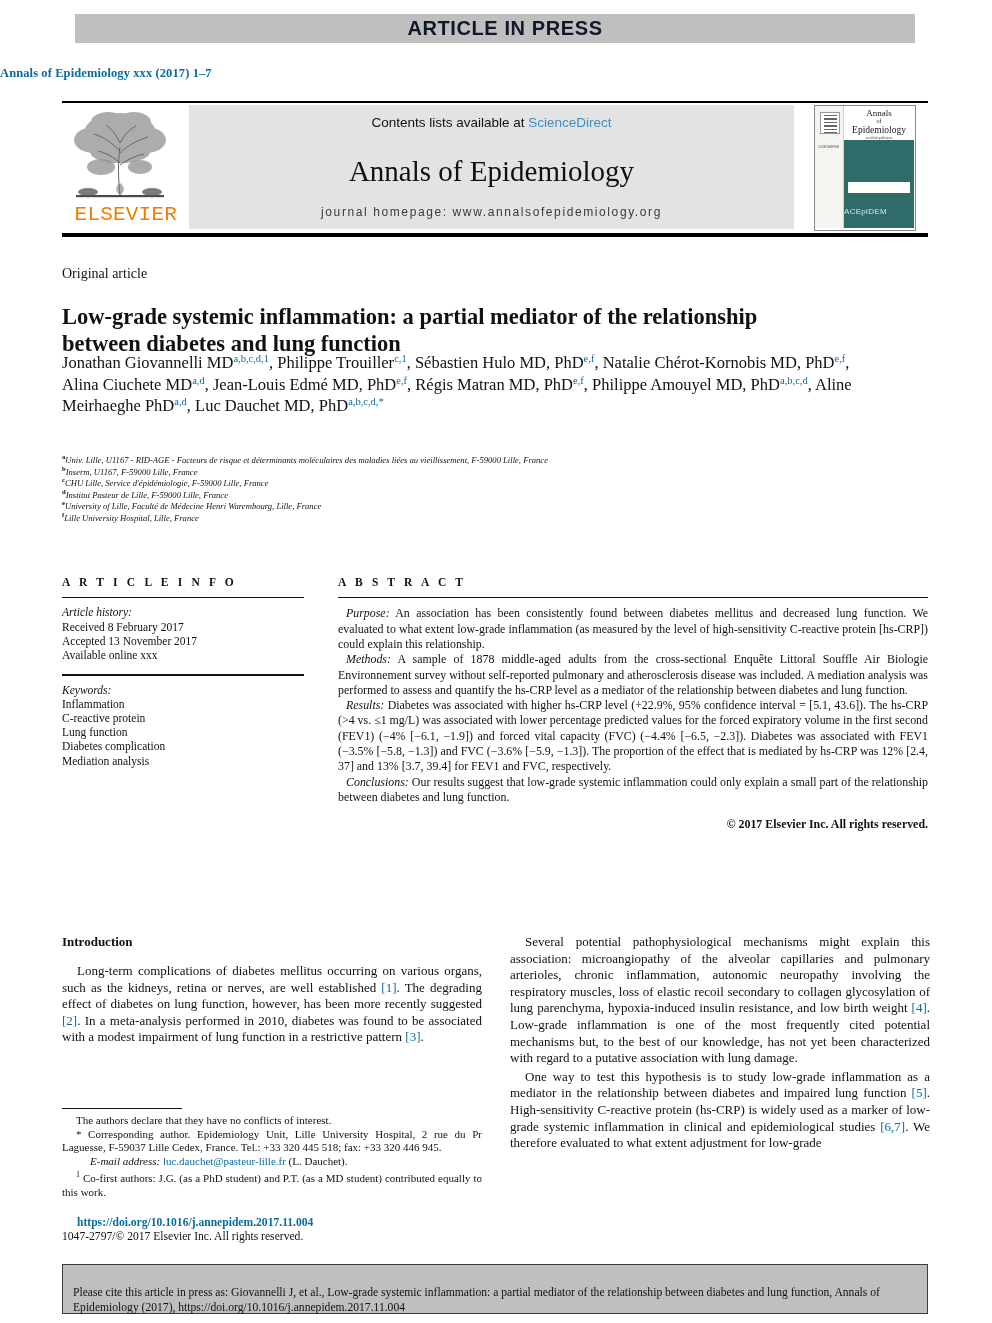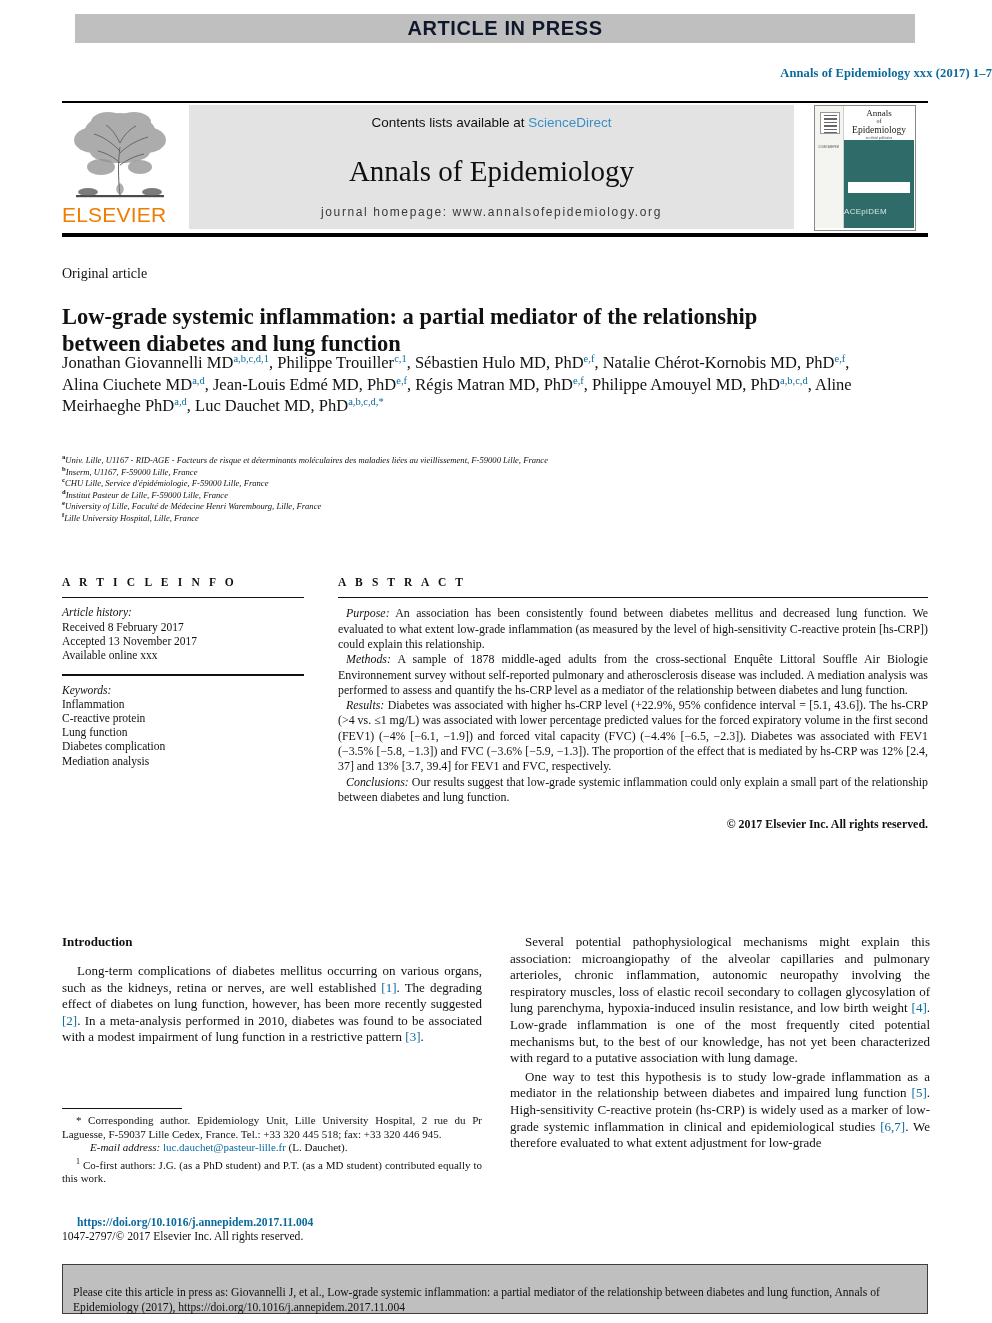--- a/index.html
+++ b/index.html
@@ -36,21 +36,21 @@
     color: #0f172a;
     margin-left: 20px;
   }
 
   
   .running-head {
     position: absolute;
     left: 0;
     top: 66px;
     width: 992px;
-    text-align: right;
+    text-align: left;
     font-family: "Liberation Serif", serif;
     font-weight: bold;
     font-size: 12.5px;
     color: #0a6a9e;
     letter-spacing: 0.1px;
   }
 
   
   .masthead-rule-top {
     position: absolute;
@@ -79,22 +79,22 @@
     left: 6px;
     top: 2px;
     width: 104px;
     height: 96px;
   }
   .elsevier-word {
     position: absolute;
     left: 0px;
     top: 98px;
     width: 115px;
-    text-align: left;
-    font-family: Liberation Sans, sans-serif;
+    text-align: right;
+    font-family: Liberation Mono, monospace;
     font-size: 21px;
     letter-spacing: 0.2px;
     color: #f07d00;
   }
   .masthead-center {
     position: absolute;
     left: 127px;
     top: 0px;
     width: 605px;
     height: 124px;
@@ -553,20 +553,21 @@
   <p class="para">Long-term complications of diabetes mellitus occurring on various organs, such as the kidneys, retina or nerves, are well established <span class="ref">[1]</span>. The degrading effect of diabetes on lung function, however, has been more recently suggested <span class="ref">[2]</span>. In a meta-analysis performed in 2010, diabetes was found to be associated with a modest impairment of lung function in a restrictive pattern <span class="ref">[3]</span>.</p>
 </div>
 
 <div class="body-col-right">
   <p class="para">Several potential pathophysiological mechanisms might explain this association: microangiopathy of the alveolar capillaries and pulmonary arterioles, chronic inflammation, autonomic neuropathy involving the respiratory muscles, loss of elastic recoil secondary to collagen glycosylation of lung parenchyma, hypoxia-induced insulin resistance, and low birth weight <span class="ref">[4]</span>. Low-grade inflammation is one of the most frequently cited potential mechanisms but, to the best of our knowledge, has not yet been characterized with regard to a putative association with lung damage.</p>
   <p class="para">One way to test this hypothesis is to study low-grade inflammation as a mediator in the relationship between diabetes and impaired lung function <span class="ref">[5]</span>. High-sensitivity C-reactive protein (hs-CRP) is widely used as a marker of low-grade systemic inflammation in clinical and epidemiological studies <span class="ref">[6,7]</span>. We therefore evaluated to what extent adjustment for low-grade</p>
 </div>
 
 <div class="footnote-rule"></div>
 <div class="footnotes">
+  <p class="fn-ind">The authors declare that they have no conflicts of interest.</p>
   <p class="fn-ind">* Corresponding author. Epidemiology Unit, Lille University Hospital, 2 rue du Pr Laguesse, F-59037 Lille Cedex, France. Tel.: +33 320 445 518; fax: +33 320 446 945.</p>
   <p style="text-indent:28px;">
     <span class="fn-ital">E-mail address:</span>
     <span class="fn-link">luc.dauchet@pasteur-lille.fr</span><span> (L. Dauchet).</span>
   </p>
   <p class="fn-ind"><sup style="font-size:8px;">1</sup><span> Co-first authors: J.G. (as a PhD student) and P.T. (as a MD student) contributed equally to this work.</span></p>
 </div>
 <div class="doi-block">
   <div class="doi-link">https://doi.org/10.1016/j.annepidem.2017.11.004</div>
   <div>1047-2797/© 2017 Elsevier Inc. All rights reserved.</div>

